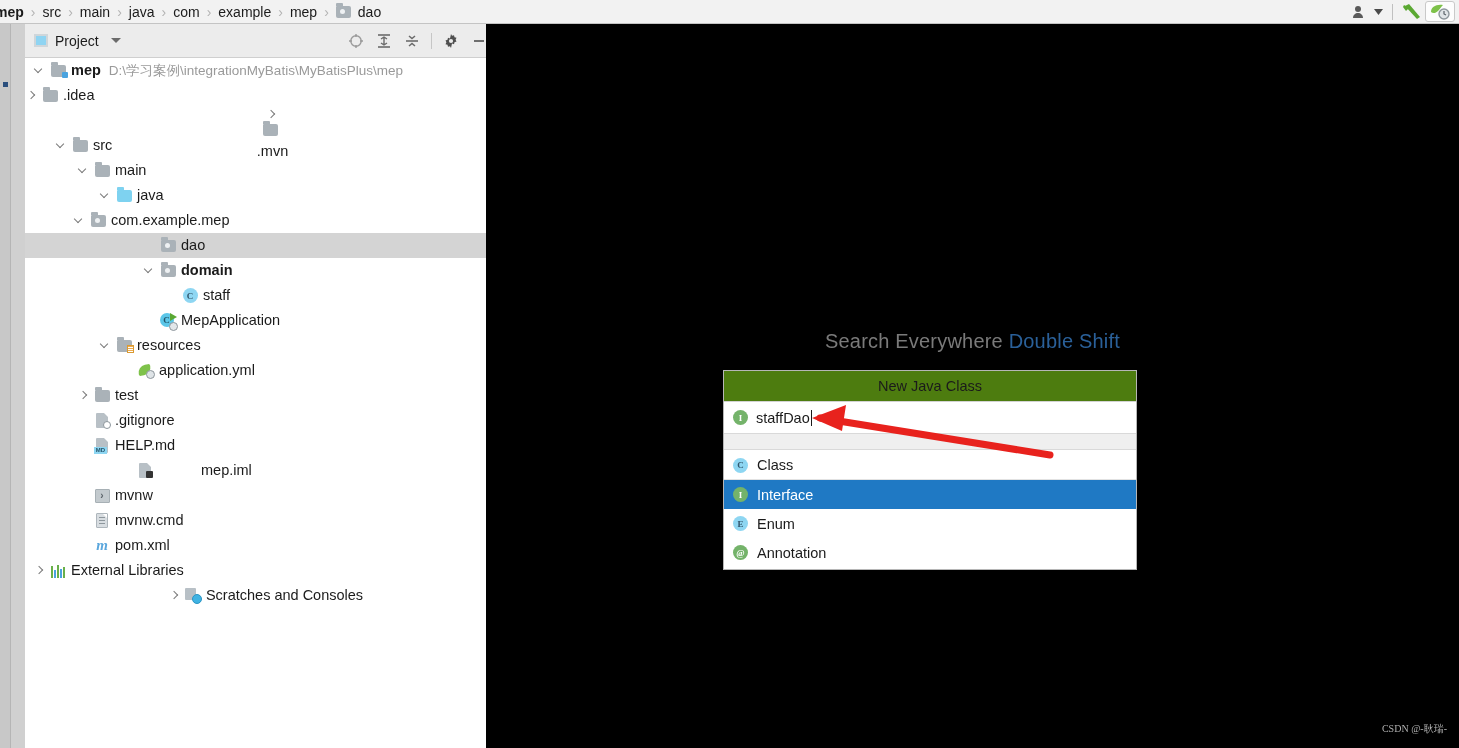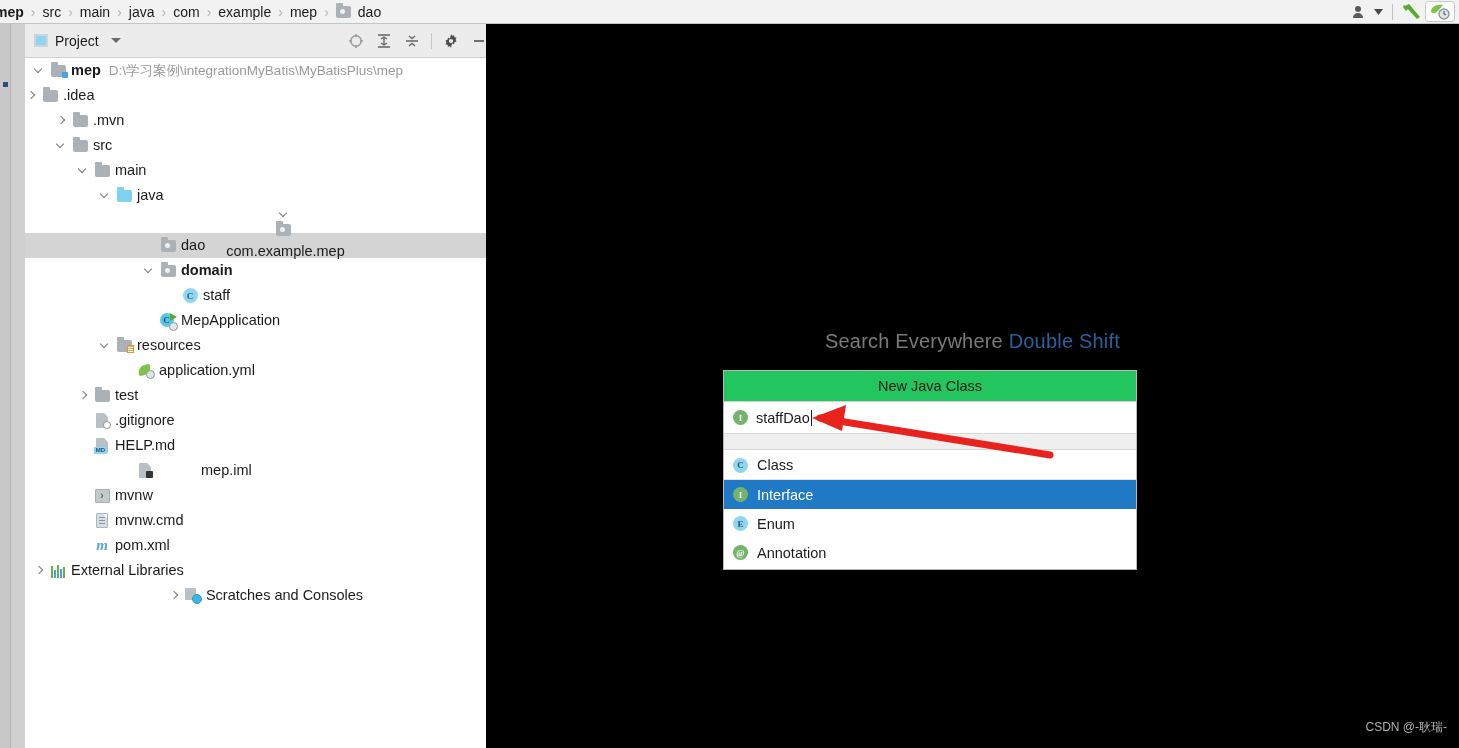--- a/index.html
+++ b/index.html
@@ -167,21 +167,21 @@
   }
   .hint2 .key{color:#2a6099;}
 
   
   .popup{
     position:absolute;left:723px;top:370px;width:414px;
     background:#ffffff;border:1px solid #b6b6b6;box-shadow:0 1px 4px rgba(0,0,0,.22);
     box-sizing:border-box;z-index:20;
   }
   .popup-title{
-    height:30px;background:#22c55e;border-bottom:1px solid #d3d3d3;
+    height:30px;background:#4d7c0f;border-bottom:1px solid #d3d3d3;
     display:flex;align-items:center;justify-content:center;
     font-size:14.5px;color:#1b1b1b;
   }
   .popup-input{
     height:32px;display:flex;align-items:center;gap:8px;padding:0 9px;background:#fff;
     border-bottom:1px solid #d9d9d9;box-sizing:border-box;
   }
   .popup-input .txt{font-size:14.5px;color:#1b1b1b;position:relative;}
   .caret{display:inline-block;width:1px;height:16px;background:#1b1b1b;vertical-align:-3px;margin-left:1px;}
   .popup-sep{height:15px;background:#efefef;border-bottom:1px solid #d9d9d9;}
@@ -191,22 +191,22 @@
     font-size:14.5px;color:#1b1b1b;box-sizing:border-box;
   }
   .opt.active{background:#1f79c4;color:#fff;}
   .opt.first-opt{border-bottom:1px solid #e2e2e2;}
 
   
   .arrow-anno{position:absolute;left:700px;top:400px;pointer-events:none;z-index:40;}
 
   
   .watermark{
-    position:absolute;right:12px;bottom:12px;font-size:12px;color:#b0b0b0;
-    font-family:Liberation Sans, sans-serif;
+    position:absolute;right:12px;bottom:12px;font-size:10px;color:#b0b0b0;
+    font-family:Liberation Serif, serif;
   }
 </style>
 </head>
 <body>
 
 <div class="app">
 
   <div class="topbar">
     <div class="crumbs" id="crumbs">
         <span class="crumb first">
@@ -331,49 +331,49 @@
           <span class="lbl bold">mep</span>
           <span class="path">D:\学习案例\integrationMyBatis\MyBatisPlus\mep</span>
         </div>
         <div class="row" style="">
           <span class="arrow right"></span>
           <span class="ico">
             <span class="f-plain"></span>
           </span>
           <span class="lbl">.idea</span>
         </div>
+        <div class="row" style="padding-left: 22px; flex-direction: column;">
+          <span class="arrow right"></span>
+          <span class="ico">
+            <span class="f-plain"></span>
+          </span>
+          <span class="lbl">.mvn</span>
+        </div>
         <div class="row" style="padding-left: 30px;">
-          <span class="arrow right"></span>
+          <span class="arrow down"></span>
           <span class="ico">
             <span class="f-plain"></span>
           </span>
-          <span class="lbl">.mvn</span>
-        </div>
-        <div class="row" style="padding-left: 30px;">
+          <span class="lbl">src</span>
+        </div>
+        <div class="row" style="padding-left: 52px;">
           <span class="arrow down"></span>
           <span class="ico">
             <span class="f-plain"></span>
           </span>
-          <span class="lbl">src</span>
-        </div>
-        <div class="row" style="padding-left: 52px;">
-          <span class="arrow down"></span>
-          <span class="ico">
-            <span class="f-plain"></span>
-          </span>
           <span class="lbl">main</span>
         </div>
         <div class="row" style="padding-left: 74px;">
           <span class="arrow down"></span>
           <span class="ico">
             <span class="f-java"></span>
           </span>
           <span class="lbl">java</span>
         </div>
-        <div class="row" style="padding-left: 48px; flex-direction: column;">
+        <div class="row" style="padding-left: 48px;">
           <span class="arrow down"></span>
           <span class="ico">
             <span class="f-pkg"></span>
           </span>
           <span class="lbl">com.example.mep</span>
         </div>
         <div class="row sel" style="padding-left: 118px;">
           <span class="arrow"></span>
           <span class="ico">
             <span class="f-pkg"></span>

